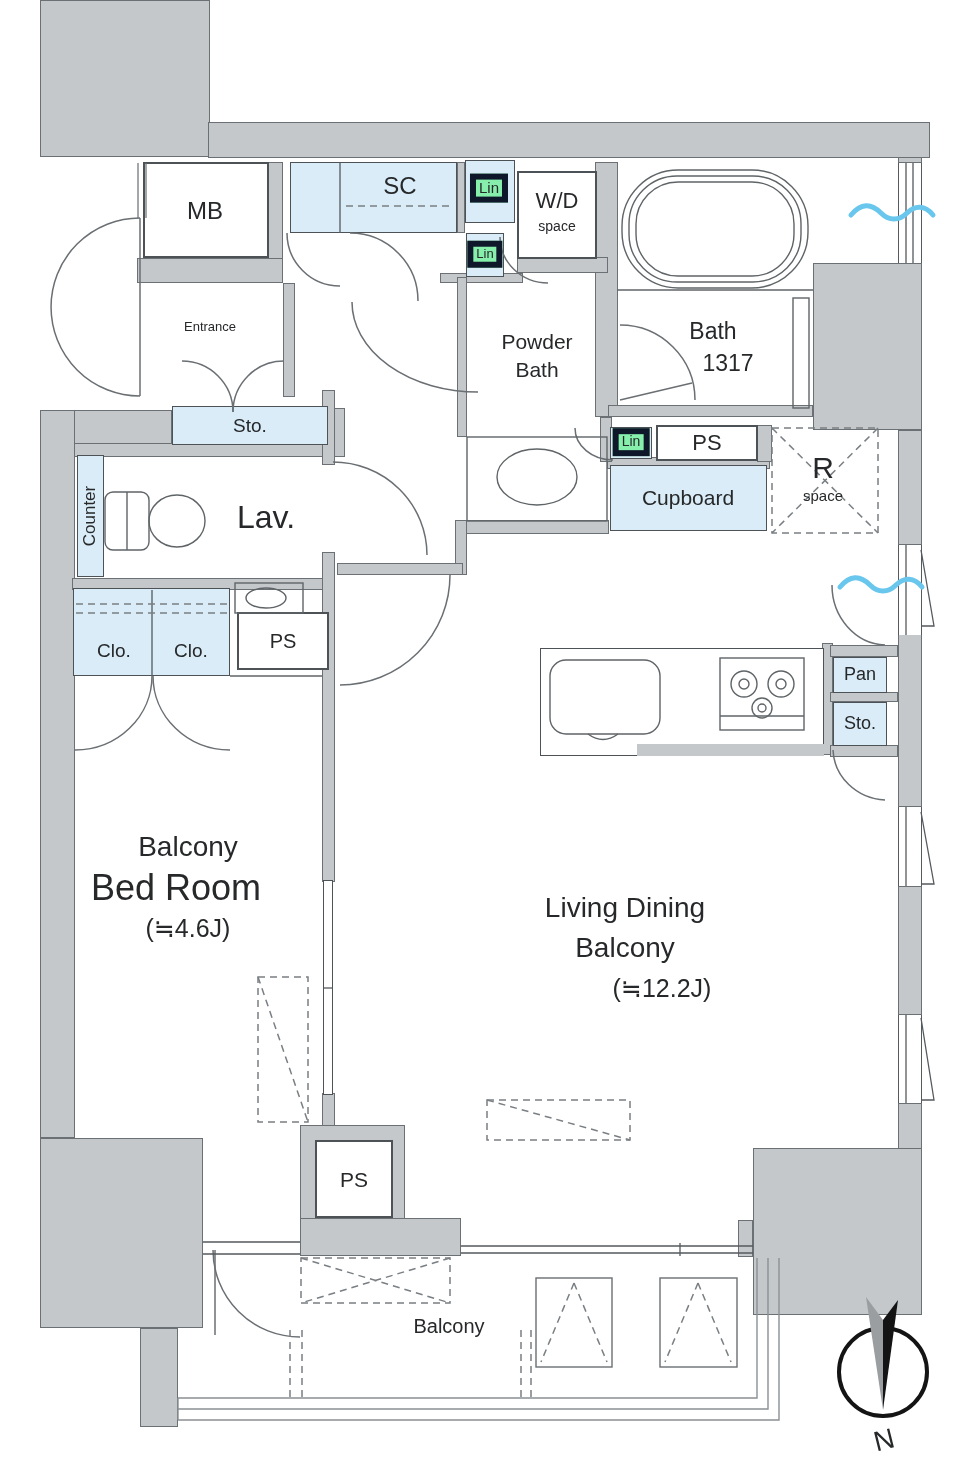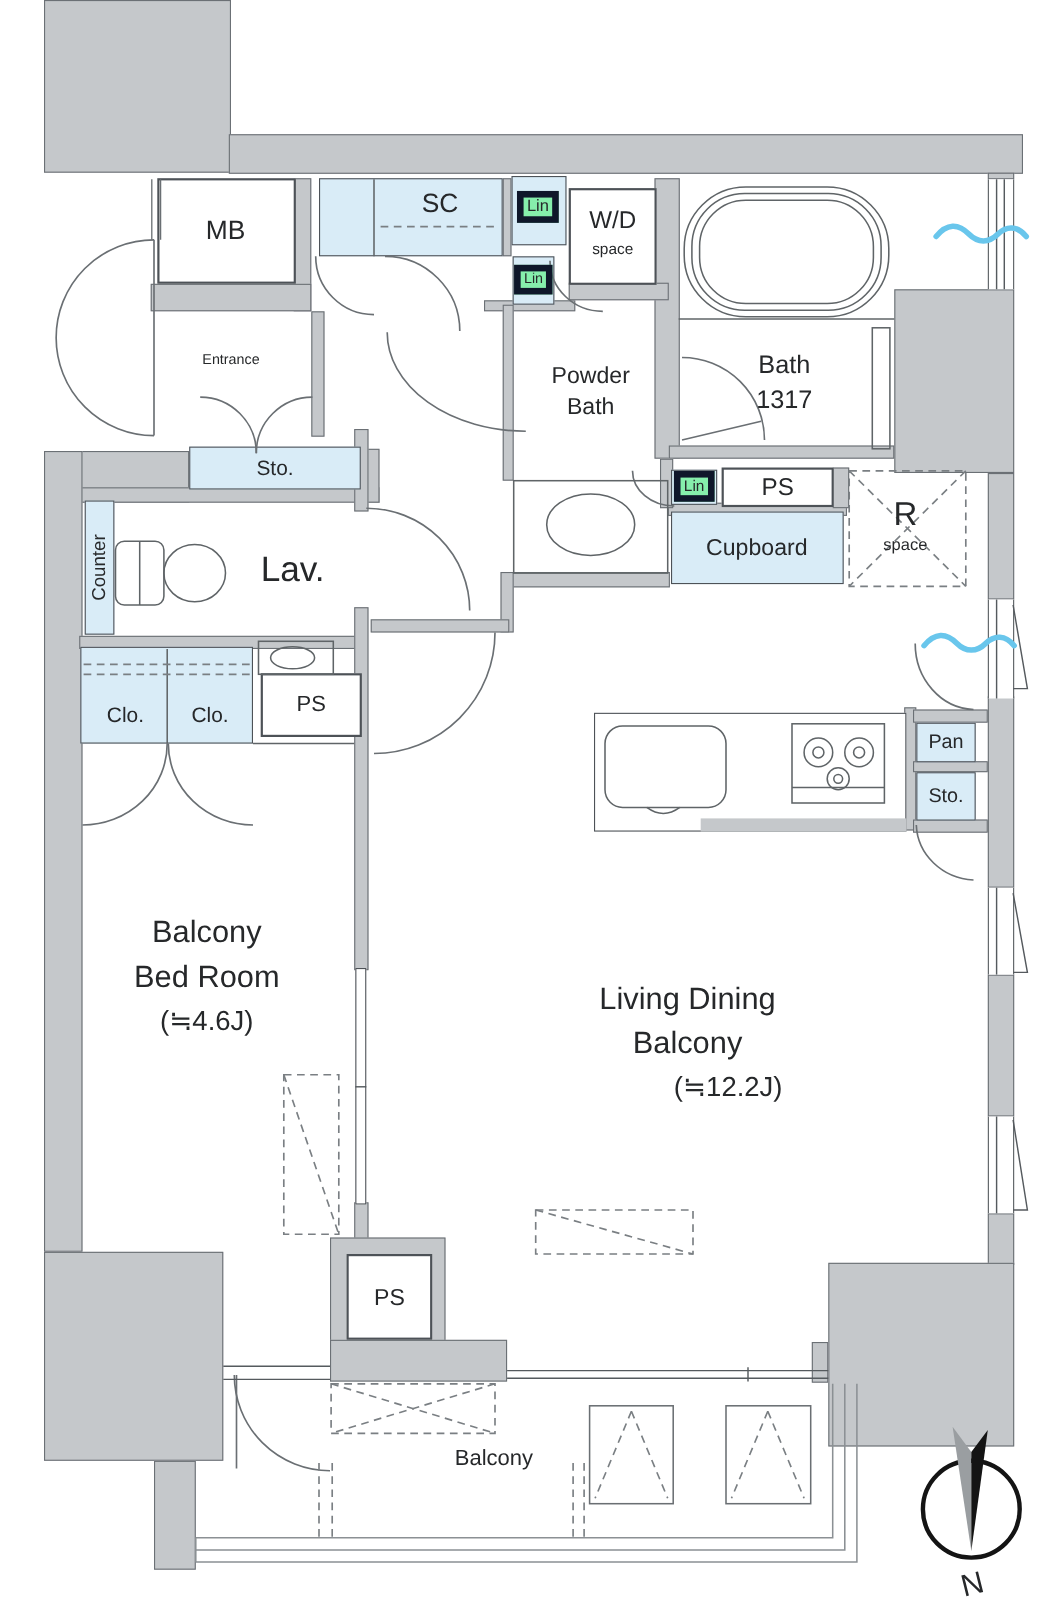--- a/index.html
+++ b/index.html
@@ -222,37 +222,37 @@
 
   <div class="lbl" style="left:205px;top:211px;font-size:24px">MB</div>
   <div class="lbl" style="left:400px;top:186px;font-size:24px">SC</div>
   <div class="lbl chip" style="left:489px;top:188px;font-size:15px">Lin</div>
   <div class="lbl chip" style="left:485px;top:254px;font-size:13px">Lin</div>
   <div class="lbl" style="left:557px;top:201px;font-size:22px">W/D</div>
   <div class="lbl" style="left:557px;top:227px;font-size:14px">space</div>
   <div class="lbl" style="left:537px;top:342px;font-size:21px">Powder</div>
   <div class="lbl" style="left:537px;top:370px;font-size:21px">Bath</div>
   <div class="lbl" style="left:713px;top:332px;font-size:23px">Bath</div>
-  <div class="lbl" style="left:713px;top:364px;font-size:23px">1317</div>
+  <div class="lbl" style="left:728px;top:364px;font-size:23px">1317</div>
   <div class="lbl" style="left:210px;top:327px;font-size:13px">Entrance</div>
   <div class="lbl" style="left:250px;top:426px;font-size:19px">Sto.</div>
   <div class="lbl rot" style="left:90px;top:516px;font-size:17px">Counter</div>
   <div class="lbl" style="left:266px;top:518px;font-size:32px">Lav.</div>
   <div class="lbl chip" style="left:631px;top:442px;font-size:14px">Lin</div>
   <div class="lbl" style="left:707px;top:443px;font-size:22px">PS</div>
   <div class="lbl" style="left:688px;top:498px;font-size:21px">Cupboard</div>
   <div class="lbl" style="left:823px;top:468px;font-size:30px">R</div>
   <div class="lbl" style="left:823px;top:496px;font-size:15px">space</div>
   <div class="lbl" style="left:114px;top:651px;font-size:19px">Clo.</div>
   <div class="lbl" style="left:191px;top:651px;font-size:19px">Clo.</div>
   <div class="lbl" style="left:283px;top:641px;font-size:20px">PS</div>
   <div class="lbl" style="left:860px;top:674px;font-size:18px">Pan</div>
   <div class="lbl" style="left:860px;top:723px;font-size:18px">Sto.</div>
   <div class="lbl" style="left:188px;top:847px;font-size:28px">Balcony</div>
-  <div class="lbl" style="left:188px;top:888px;font-size:28px">Bed Room</div>
+  <div class="lbl" style="left:176px;top:888px;font-size:36px">Bed Room</div>
   <div class="lbl" style="left:188px;top:928px;font-size:25px">(≒4.6J)</div>
   <div class="lbl" style="left:625px;top:908px;font-size:28px">Living Dining</div>
   <div class="lbl" style="left:625px;top:948px;font-size:28px">Balcony</div>
   <div class="lbl" style="left:662px;top:988px;font-size:25px">(≒12.2J)</div>
   <div class="lbl" style="left:354px;top:1180px;font-size:21px">PS</div>
   <div class="lbl" style="left:449px;top:1326px;font-size:20px">Balcony</div>
   <div class="lbl nrot" style="left:884px;top:1440px;font-size:28px">N</div>
 
 </div>
 

